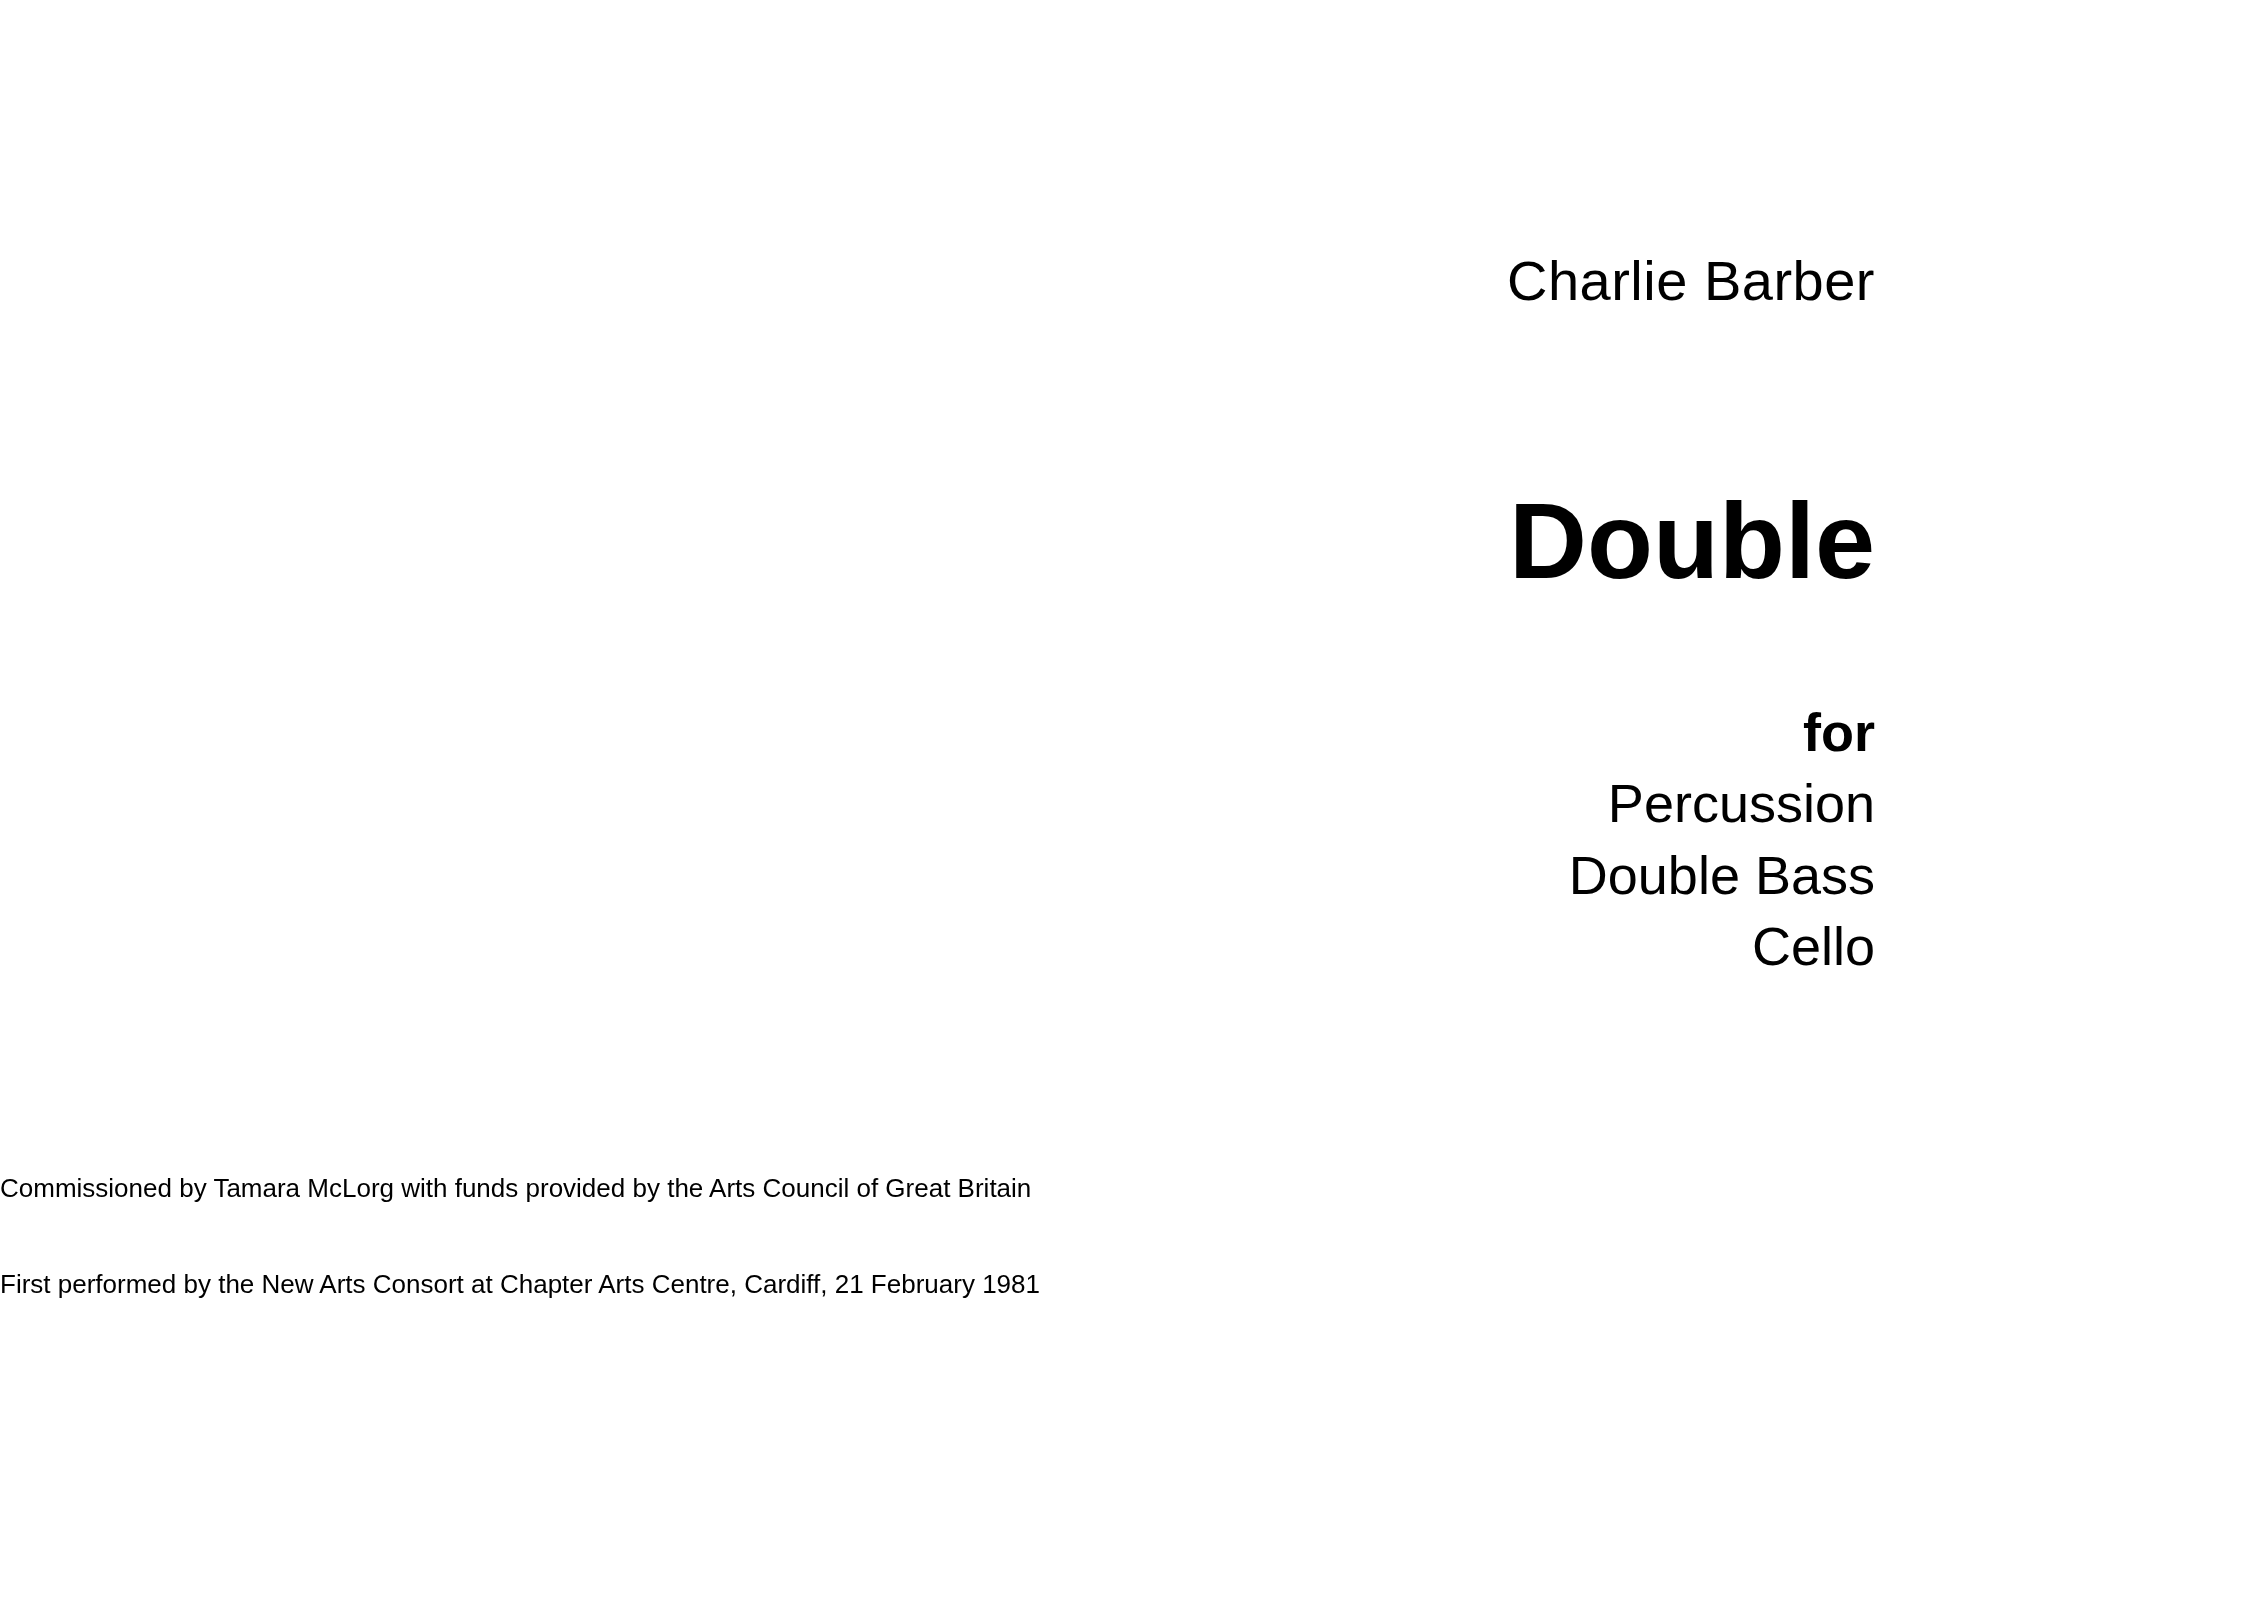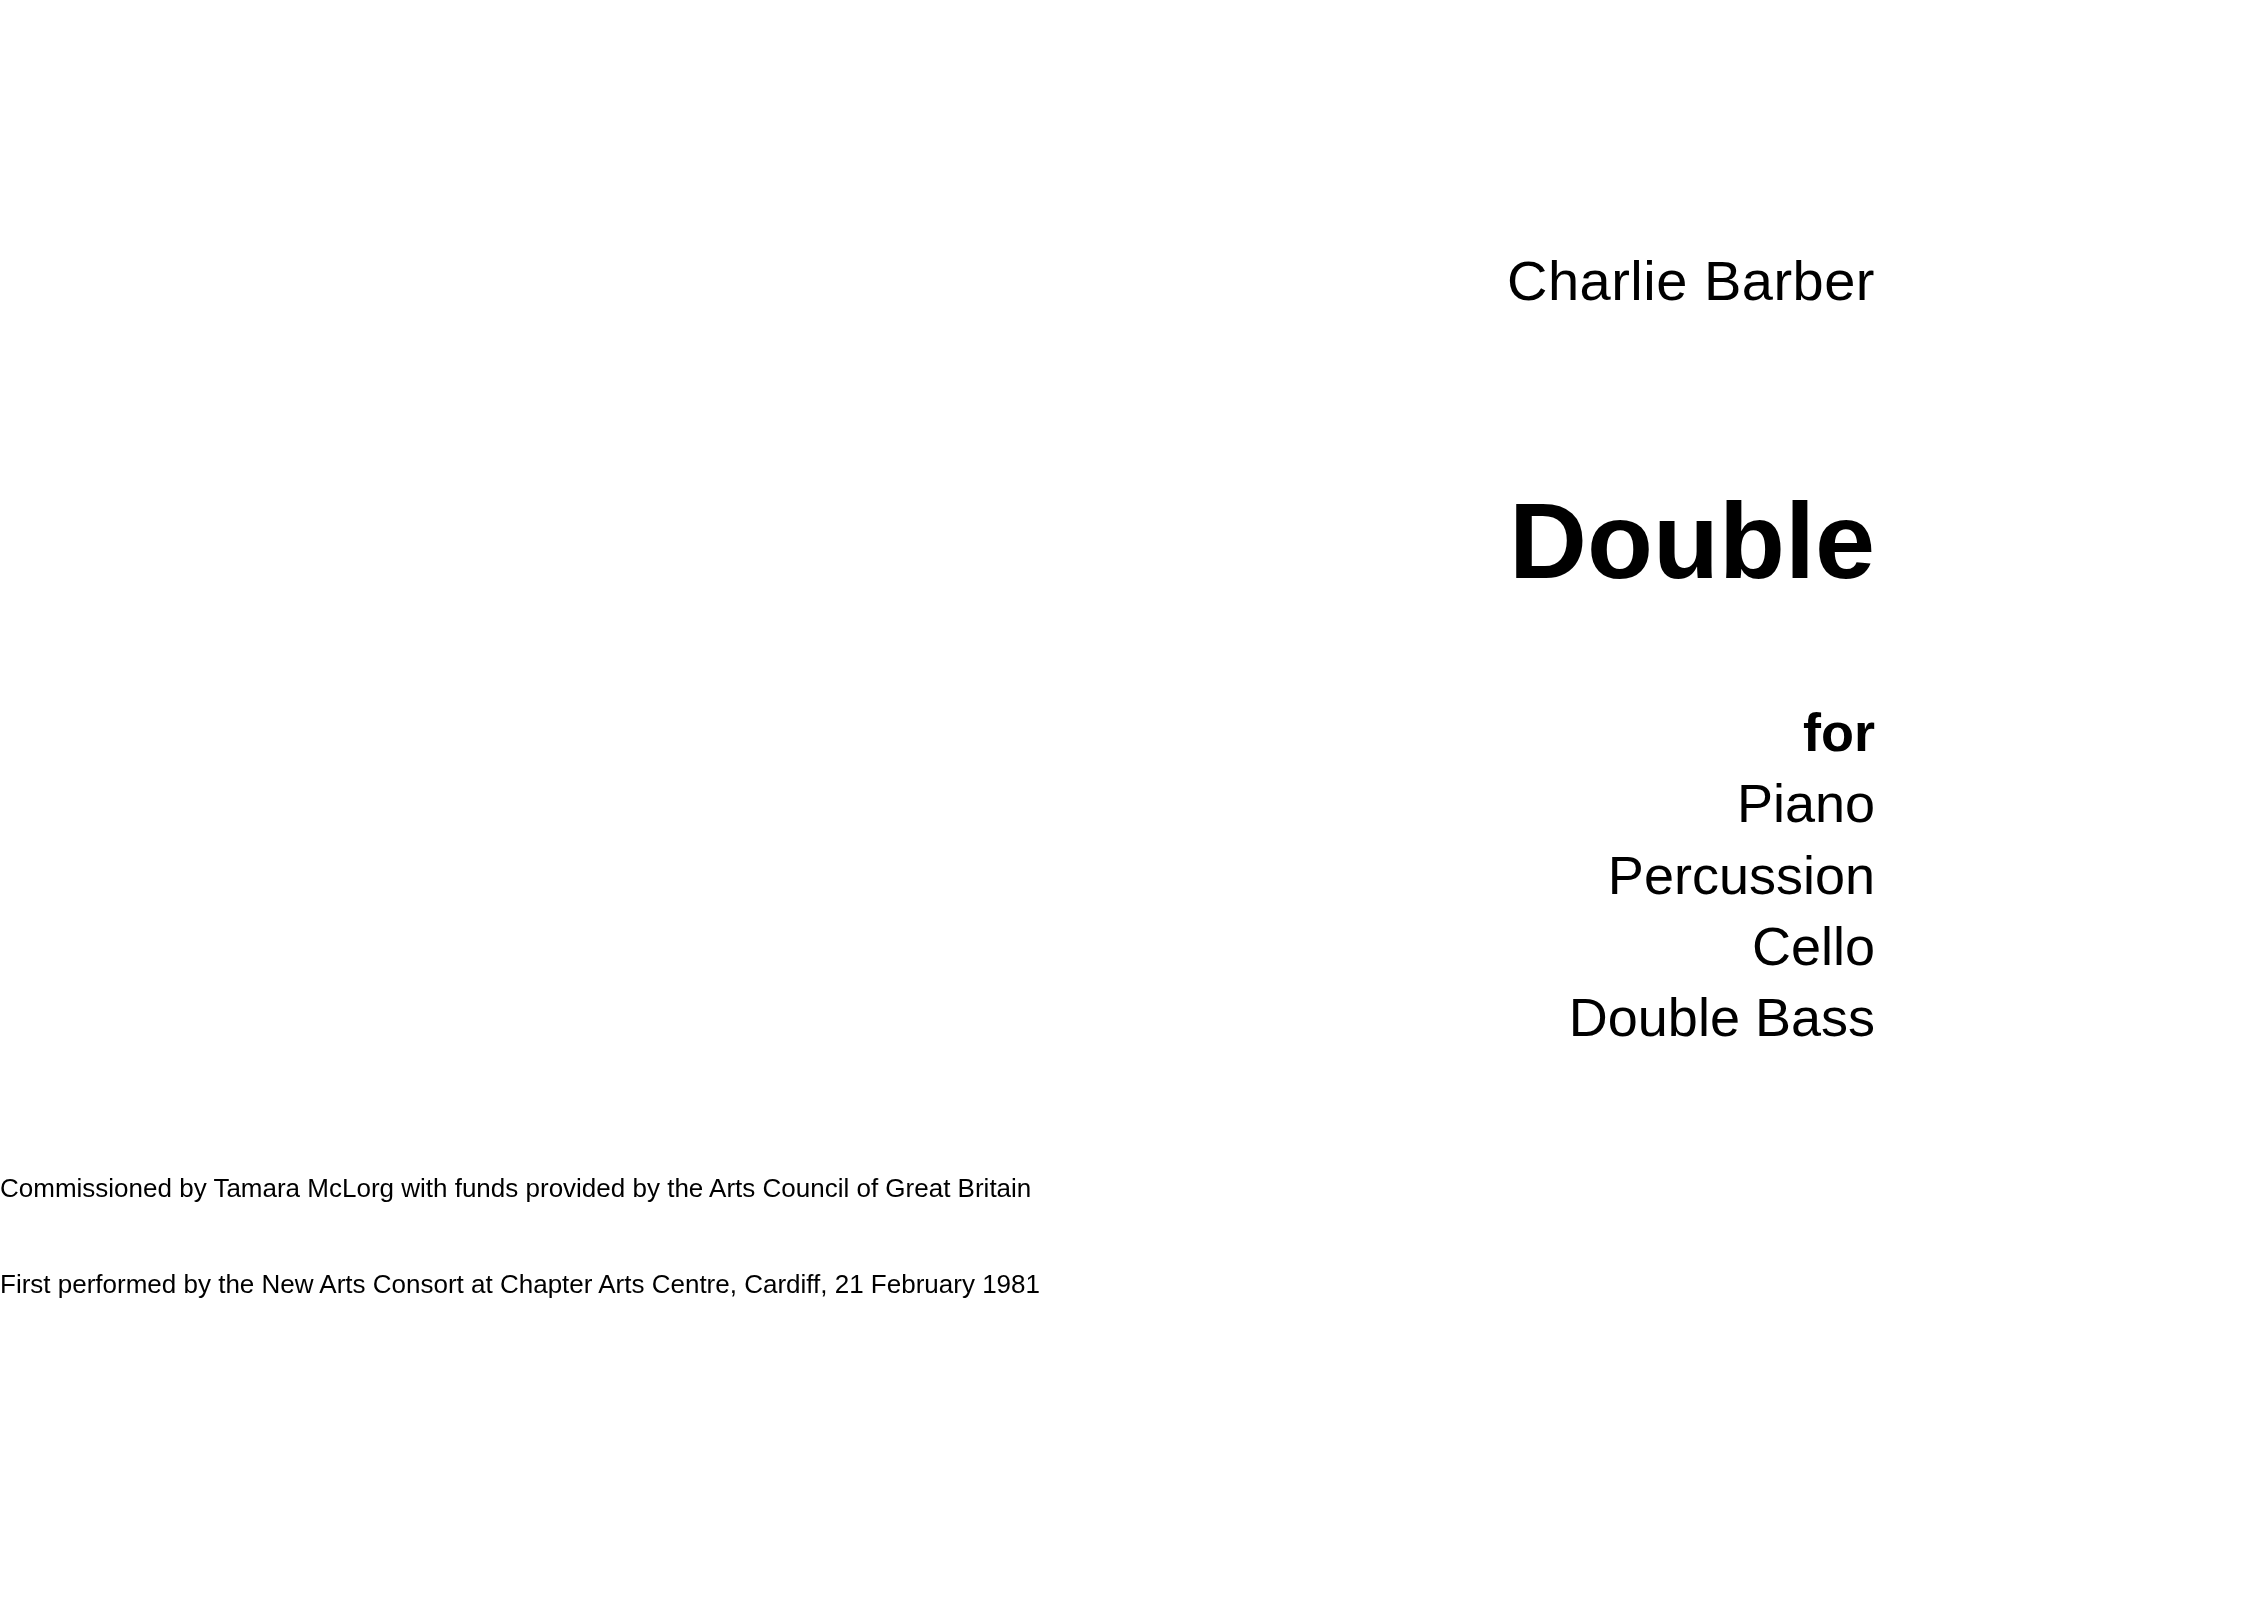--- a/index.html
+++ b/index.html
@@ -70,24 +70,23 @@
 
 <div class="page">
 
   <div class="title-block">
     <div class="composer">Charlie Barber</div>
 
     <div class="work-title">Double</div>
 
     <div class="instrumentation">
       <div class="for-line">for</div>
-      <div>Piano</div>
       <div>Percussion</div>
+      <div>Double Bass</div>
       <div>Cello</div>
-      <div>Double Bass</div>
     </div>
   </div>
 
   <div class="credits">
     <div class="credit-line first">Commissioned by Tamara McLorg with funds provided by the Arts Council of Great Britain</div>
     <div class="credit-line second">First performed by the New Arts Consort at Chapter Arts Centre, Cardiff, 21 February 1981</div>
   </div>
 
 </div>
 

